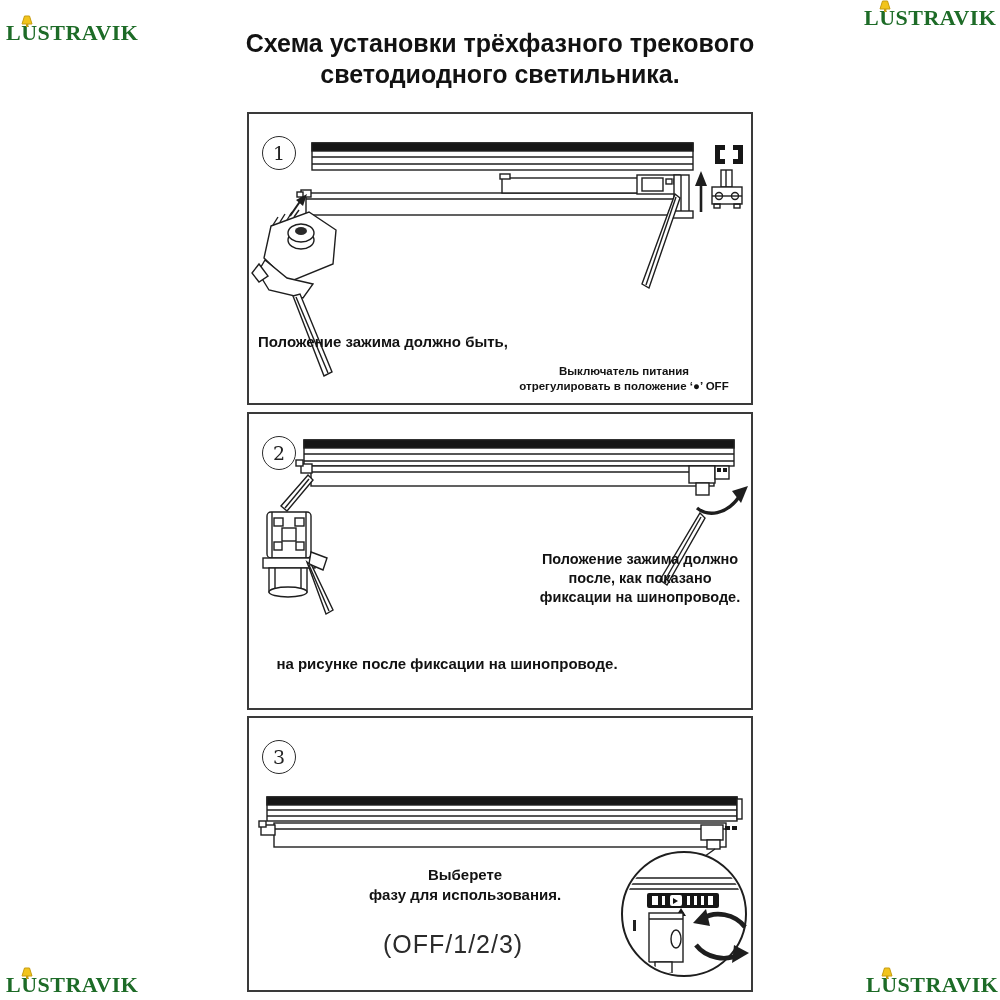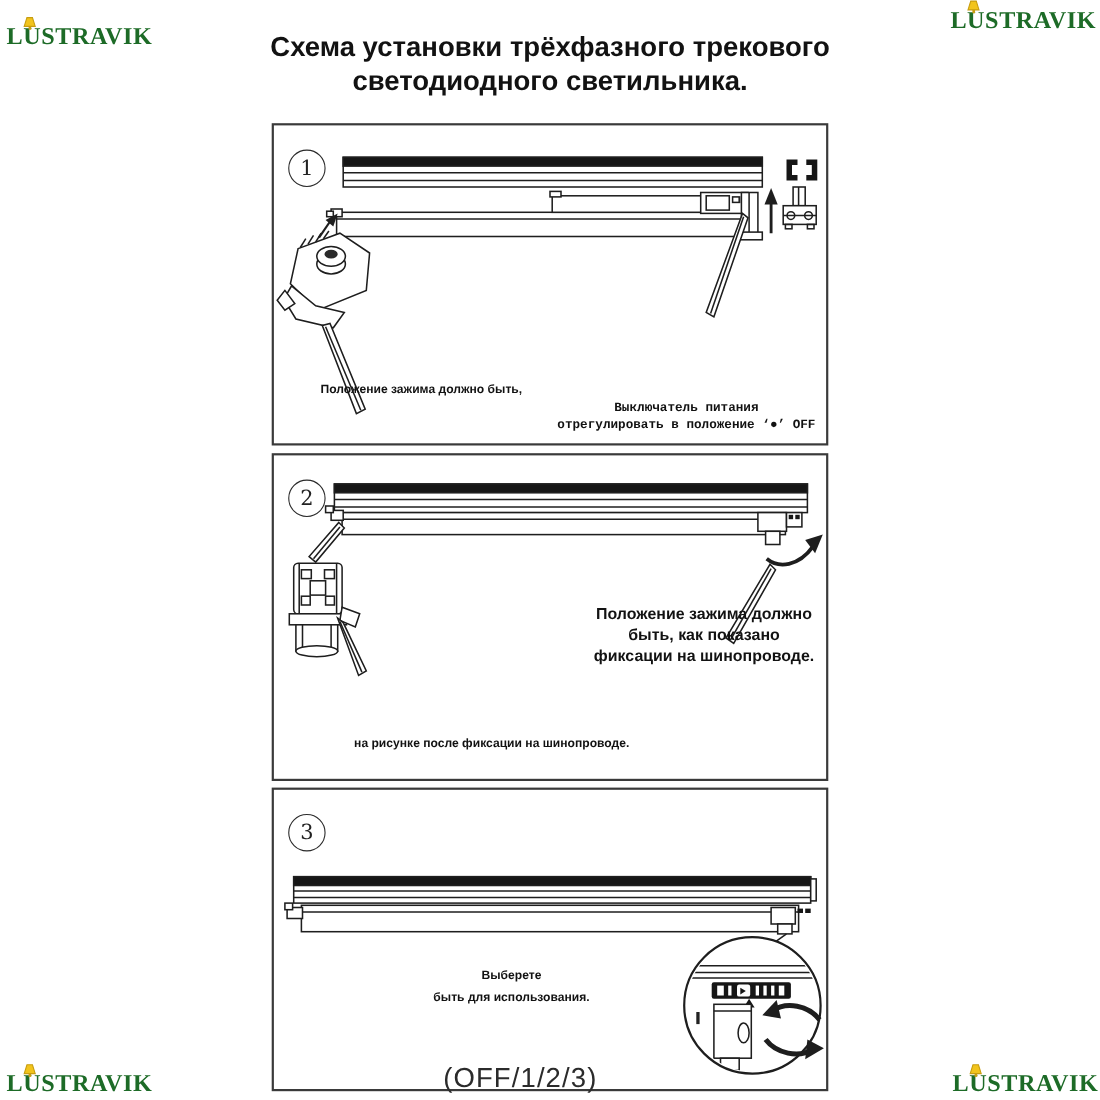--- a/index.html
+++ b/index.html
@@ -11,24 +11,24 @@
   .title{position:absolute;top:28px;left:0;width:1000px;text-align:center;
          font-size:25px;font-weight:bold;line-height:31px;color:#121212;}
   .panel{position:absolute;left:247px;width:506px;border:2px solid #3a3a3a;
          background:#fff;box-sizing:border-box;}
   .stepnum{position:absolute;left:13px;top:22px;width:32px;height:32px;border:1.6px solid #2b2b2b;
            border-radius:50%;display:flex;align-items:center;justify-content:center;
            font-family:"DejaVu Serif",serif;font-size:19px;color:#222;}
   .art{position:absolute;left:0;top:0;}
   .note{position:absolute;text-align:center;font-weight:bold;color:#121212;}
   .n14{font-size:14.5px;line-height:19px;}
-  .n15{font-size:11px;line-height:20px;margin-top:12px;}
-  .n11{font-size:11.5px;line-height:15px;font-family:Liberation Mono, monospace;}
+  .n15{font-size:15px;line-height:20px;}
+  .n11{font-size:11.5px;line-height:15px;}
   .phase{position:absolute;font-size:25px;font-weight:normal;letter-spacing:1px;
-         color:#2b2b2b;text-align:center;margin-top:36px;}
+         color:#2b2b2b;}
 </style>
 </head>
 <body>
 
 <div class="logo" style="left:6px;top:20px;">
   <span>LUSTRAVIK</span>
   <svg class="lamp" width="16" height="15" viewBox="0 0 16 15">
     <path d="M3,10 L5.5,2 L10.5,2 L13,10 Z" fill="#f2c41c" stroke="#c79d10" stroke-width="1"></path>
     <rect x="7" y="10" width="2.4" height="3" fill="#c79d10"></rect>
   </svg>
@@ -199,21 +199,21 @@
       </g>
       <g>
         <polygon points="58,148 63,152 84,196 77,200" fill="#fff"></polygon>
         <line x1="60" y1="151" x2="80" y2="197"></line>
       </g>
     </g>
   </svg>
   <div class="stepnum">2</div>
   <div class="note n14" style="left:276px;top:136px;width:230px;">
     <div>Положение зажима должно</div>
-    <div>быть, как показано</div>
+    <div>после, как показано</div>
     <div>фиксации на шинопроводе.</div>
   </div>
   <div class="note n15" style="left:0px;top:240px;width:396px;">
     <div>на рисунке после фиксации на шинопроводе.</div>
   </div>
 </div>
 
 <div class="panel" style="top:716px;height:276px;">
   <svg class="art" width="502" height="272" viewBox="0 0 502 272">
     <defs>
@@ -270,16 +270,16 @@
           <polygon points="457,191 444,205 461,208" fill="#1e1e1e" stroke="none"></polygon>
           <path d="M447,227 C457,240 477,244 490,236" stroke-width="4.6"></path>
           <polygon points="485,227 500,235 483,245" fill="#1e1e1e" stroke="none"></polygon>
         </g>
       </g>
     </g>
   </svg>
   <div class="stepnum">3</div>
   <div class="note n15" style="left:66px;top:147px;width:300px;">
     <div>Выберете</div>
-    <div>быть для использования.</div>
+    <div>фазу для использования.</div>
   </div>
   <div class="phase" style="left:134px;top:212px;width:180px;">(OFF/1/2/3)</div>
 </div>
 
 </body></html>

